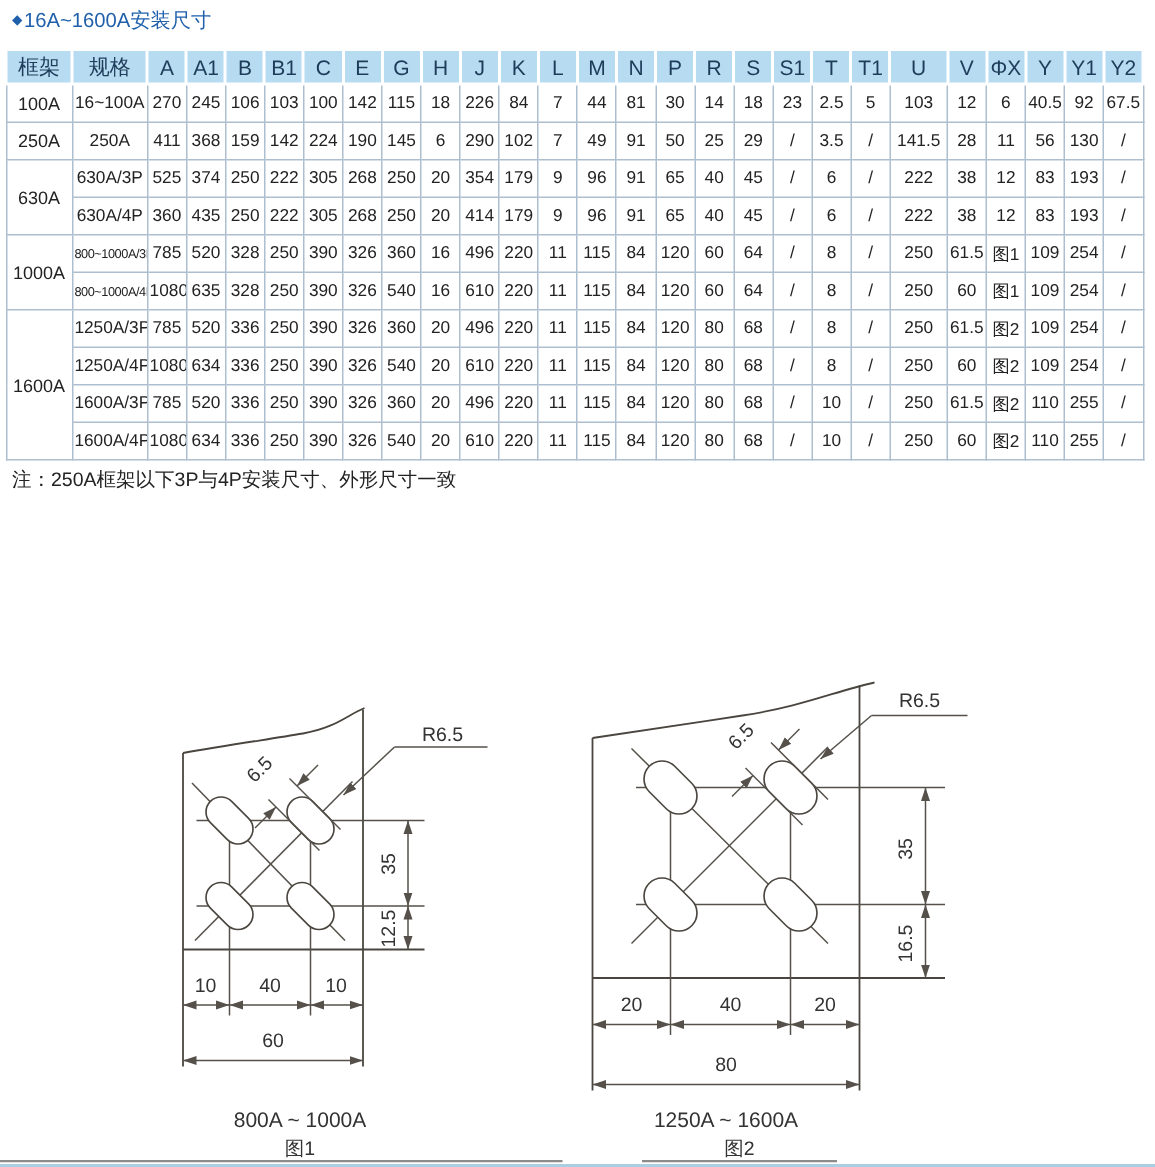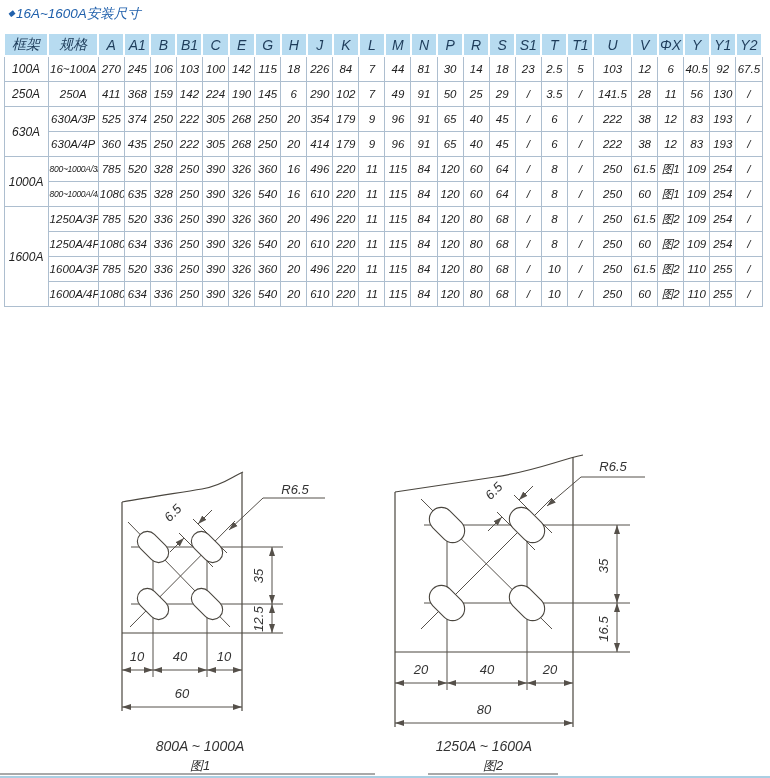--- a/index.html
+++ b/index.html
@@ -1,17 +1,17 @@
 <!DOCTYPE html>
 <html><head>
 <meta charset="utf-8">
 <style>
   html,body{margin:0;padding:0;background:#fff;}
   #page{position:relative;width:770px;height:778px;background:#fff;overflow:hidden;
-        font-family:"Liberation Sans",sans-serif;font-style:italic;}
+        font-family:"Liberation Sans",sans-serif;}
   .sec-title{position:absolute;left:8px;font-size:13.5px;color:#2161ac;white-space:nowrap;}
   .sec-title .bullet{font-size:9px;vertical-align:2px;margin-right:1px;}
   #title1{top:5px;}
   #title2{top:360px;}
   #note{position:absolute;left:8px;top:311px;font-size:13px;color:#222;}
   
   #spec-table{position:absolute;left:3px;top:32px;border-collapse:collapse;table-layout:fixed;width:760px;}
   #spec-table th{background:#b7dbf0;color:#1e3c5a;font-weight:normal;font-size:14px;
                  border:2.5px solid #fff;height:21px;padding:0;}
   #spec-table td{border:1px solid #adbecf;color:#222;font-size:11.5px;text-align:center;
@@ -378,20 +378,21 @@
           <td>250</td>
           <td>60</td>
           <td>图2</td>
           <td>110</td>
           <td>255</td>
           <td>/</td>
         </tr>
       </tbody>
   </table>
 
+  <div id="note">注：250A框架以下3P与4P安装尺寸、外形尺寸一致</div>
 
 
   <svg id="drawings" width="770" height="345" viewBox="0 433 770 345" xmlns="http://www.w3.org/2000/svg">
     <defs>
       <marker id="ae" markerWidth="11" markerHeight="8" refX="9" refY="4" orient="auto">
         <path d="M0,1 L9,4 L0,7 Z" fill="#55504a"></path>
       </marker>
       <marker id="as" markerWidth="11" markerHeight="8" refX="1" refY="4" orient="auto">
         <path d="M10,1 L1,4 L10,7 Z" fill="#55504a"></path>
       </marker>

